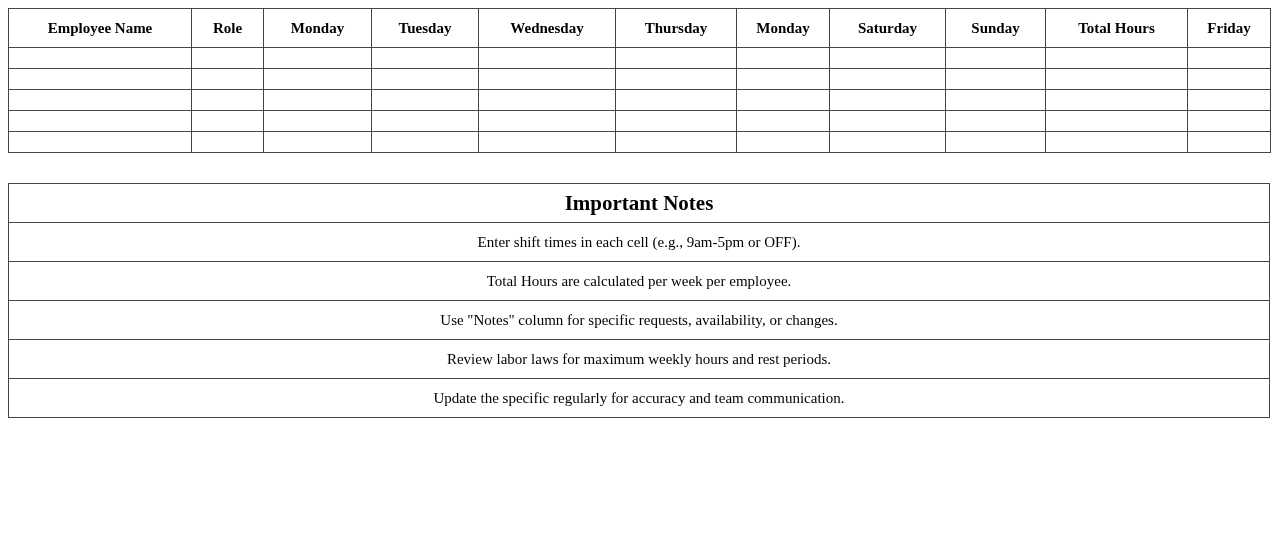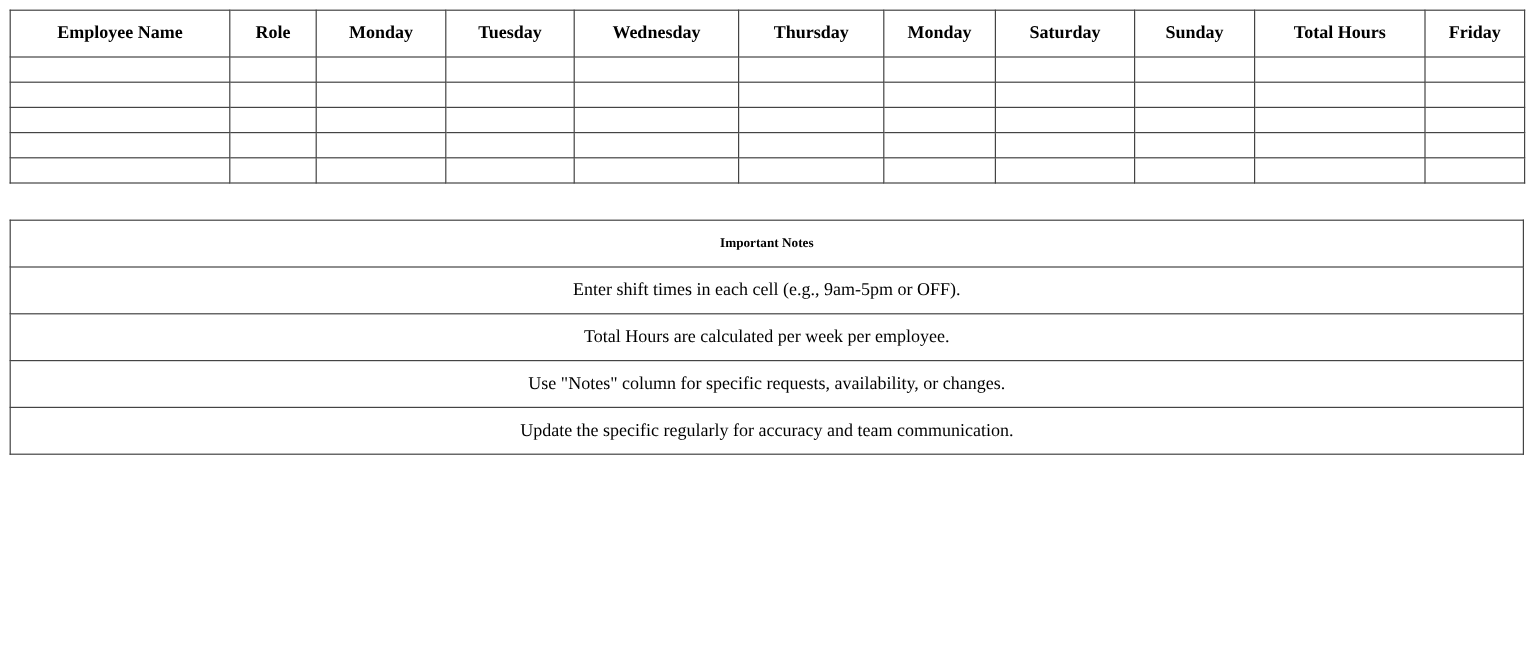--- a/index.html
+++ b/index.html
@@ -18,21 +18,21 @@
     td, th {
       border: 1px solid #444;
       padding: 0;
       text-align: center;
       vertical-align: middle;
     }
     #schedule { top: 8px; }
     #schedule th { height: 38px; font-weight: bold; font-size: 15px; }
     #schedule td { height: 20px; }
     #notes { top: 183px; }
-    #notes th { height: 38px; font-weight: bold; font-size: 11px; }
+    #notes th { height: 38px; font-weight: bold; font-size: 21px; }
     #notes td { height: 38px; font-size: 15px; margin-left: 13px; }
   </style>
 </head>
 <body>
 
 <table id="schedule">
   <colgroup id="schedule-cols">
       <col style="width: 183px;">
       <col style="width: 72px;">
       <col style="width: 108px;">
@@ -139,16 +139,19 @@
     <tr>
         <td>Enter shift times in each cell (e.g., 9am-5pm or OFF).</td>
       </tr>
     <tr>
         <td>Total Hours are calculated per week per employee.</td>
       </tr>
     <tr>
         <td>Use "Notes" column for specific requests, availability, or changes.</td>
       </tr>
     <tr>
+        <td>Review labor laws for maximum weekly hours and rest periods.</td>
+      </tr>
+    <tr>
         <td>Update the specific regularly for accuracy and team communication.</td>
       </tr>
   </tbody>
 </table>
 
 </body></html>

